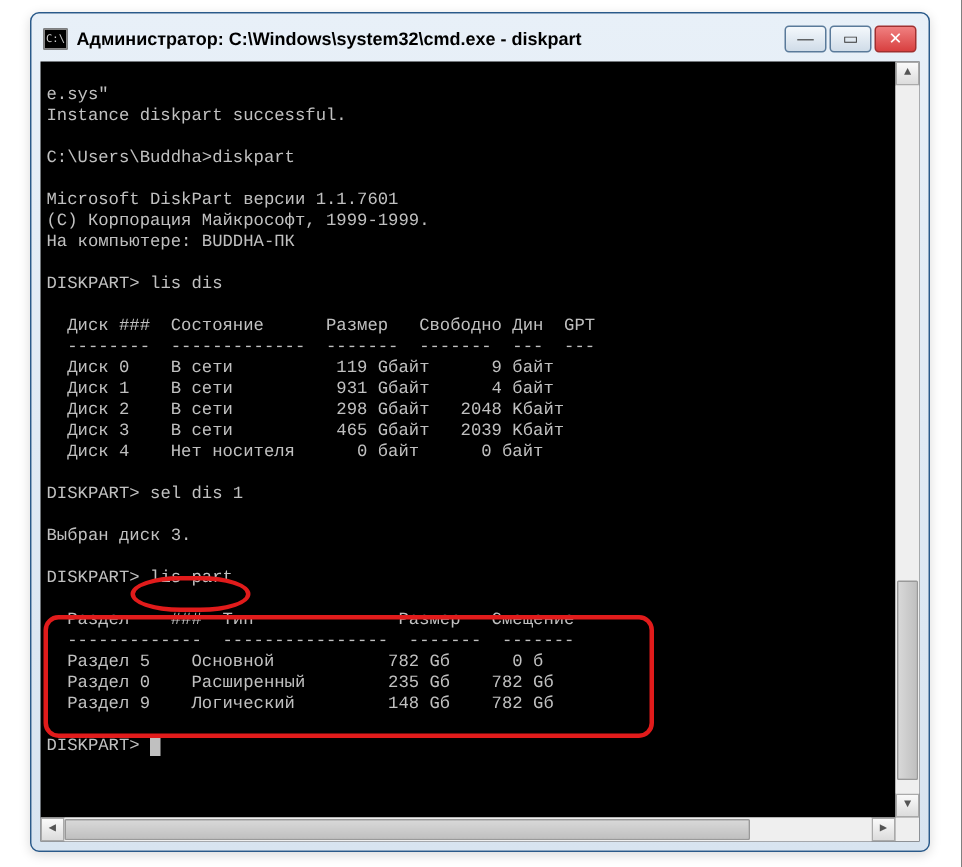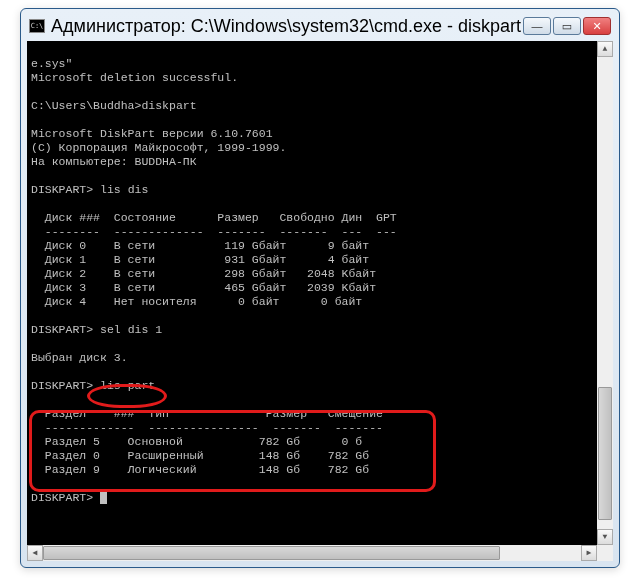--- a/index.html
+++ b/index.html
@@ -33,25 +33,26 @@
     margin-right: 6px;
     display: inline-flex;
     align-items: center;
     justify-content: center;
     font-size: 7px;
     color: #ccc;
     font-family: monospace;
   }
   .titlebar-text {
     font-family: "Segoe UI", Tahoma, sans-serif;
-    font-size: 18px;
+    font-size: 12px;
     color: #000;
     flex: 1;
     white-space: nowrap;
     overflow: hidden;
+    font-weight: bold;
   }
   .win-controls { display: flex; gap: 2px; }
   .win-btn {
     width: 28px; height: 18px;
     border: 1px solid #5a7a9a;
     border-radius: 3px;
     background: linear-gradient(to bottom, #f4f8fc, #d0dce8);
     display: flex;
     align-items: center;
     justify-content: center;
@@ -151,25 +152,25 @@
     <span class="titlebar-text">Администратор: C:\Windows\system32\cmd.exe - diskpart</span>
     <div class="win-controls">
       <div class="win-btn">—</div>
       <div class="win-btn">▭</div>
       <div class="win-btn close">✕</div>
     </div>
   </div>
 
   <div class="console">
 <span>e.sys"</span>
-<span>Microsoft deletion successful.</span>
+<span>Instance diskpart successful.</span>
 
 <span>C:\Users\Buddha&gt;diskpart</span>
 
-<span>Microsoft DiskPart версии 6.10.7601</span>
+<span>Microsoft DiskPart версии 1.1.7601</span>
 <span>(C) Корпорация Майкрософт, 1999-1999.</span>
 <span>На компьютере: BUDDHA-ПК</span>
 
 <span>DISKPART&gt;</span> <span>lis dis</span>
 
 <span>  Диск ###  Состояние      Размер   Свободно Дин  GPT</span>
 <span>  --------  -------------  -------  -------  ---  ---</span>
 <span>  Диск 0    В сети          119 Gбайт      9 байт</span>
 <span>  Диск 1    В сети          931 Gбайт      4 байт</span>
 <span>  Диск 2    В сети          298 Gбайт   2048 Kбайт</span>
@@ -178,21 +179,21 @@
 
 <span>DISKPART&gt;</span> <span>sel dis 1</span>
 
 <span>Выбран диск 3.</span>
 
 <span>DISKPART&gt;</span> <span>lis part</span>
 
 <span>  Раздел    ###  Тип              Размер   Смещение</span>
 <span>  -------------  ----------------  -------  -------</span>
 <span>  Раздел 5    Основной           782 Gб      0 б</span>
-<span>  Раздел 0    Расширенный        148 Gб    782 Gб</span>
+<span>  Раздел 0    Расширенный        235 Gб    782 Gб</span>
 <span>  Раздел 9    Логический         148 Gб    782 Gб</span>
 
 <span>DISKPART&gt;</span> <span class="cursor"></span>
     <div class="scrollbar-v">
       <div class="sb-btn">▲</div>
       <div class="sb-track-v">
         <div class="sb-thumb-v"></div>
       </div>
       <div class="sb-btn">▼</div>
     </div>

